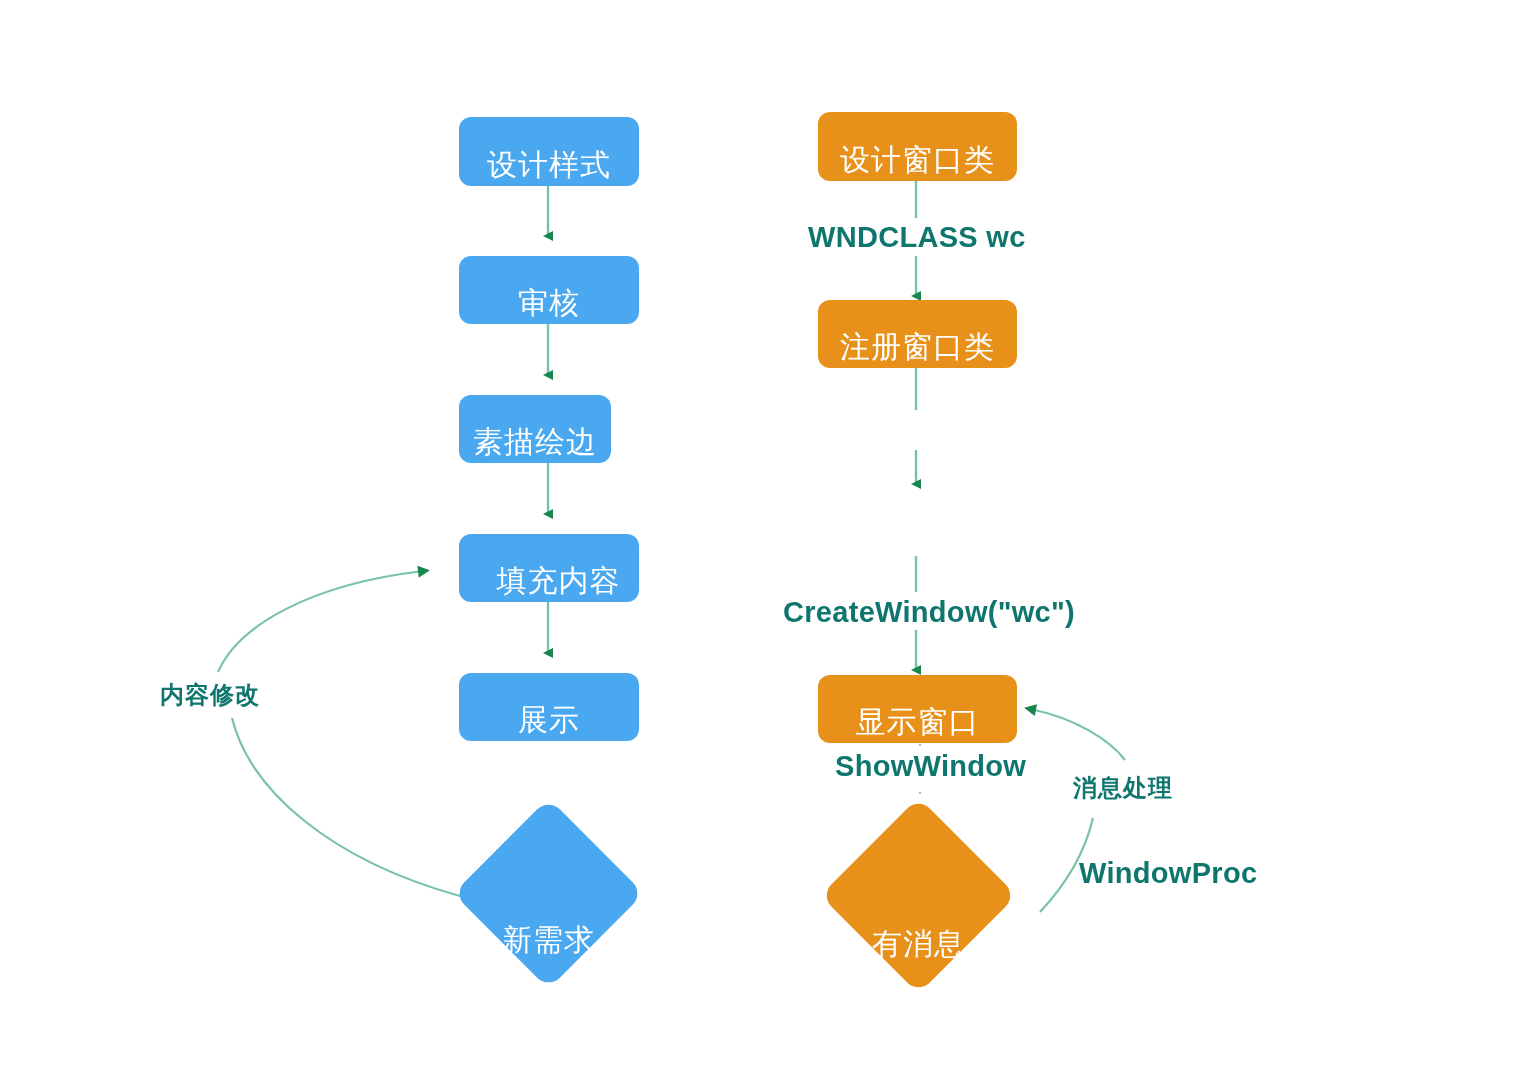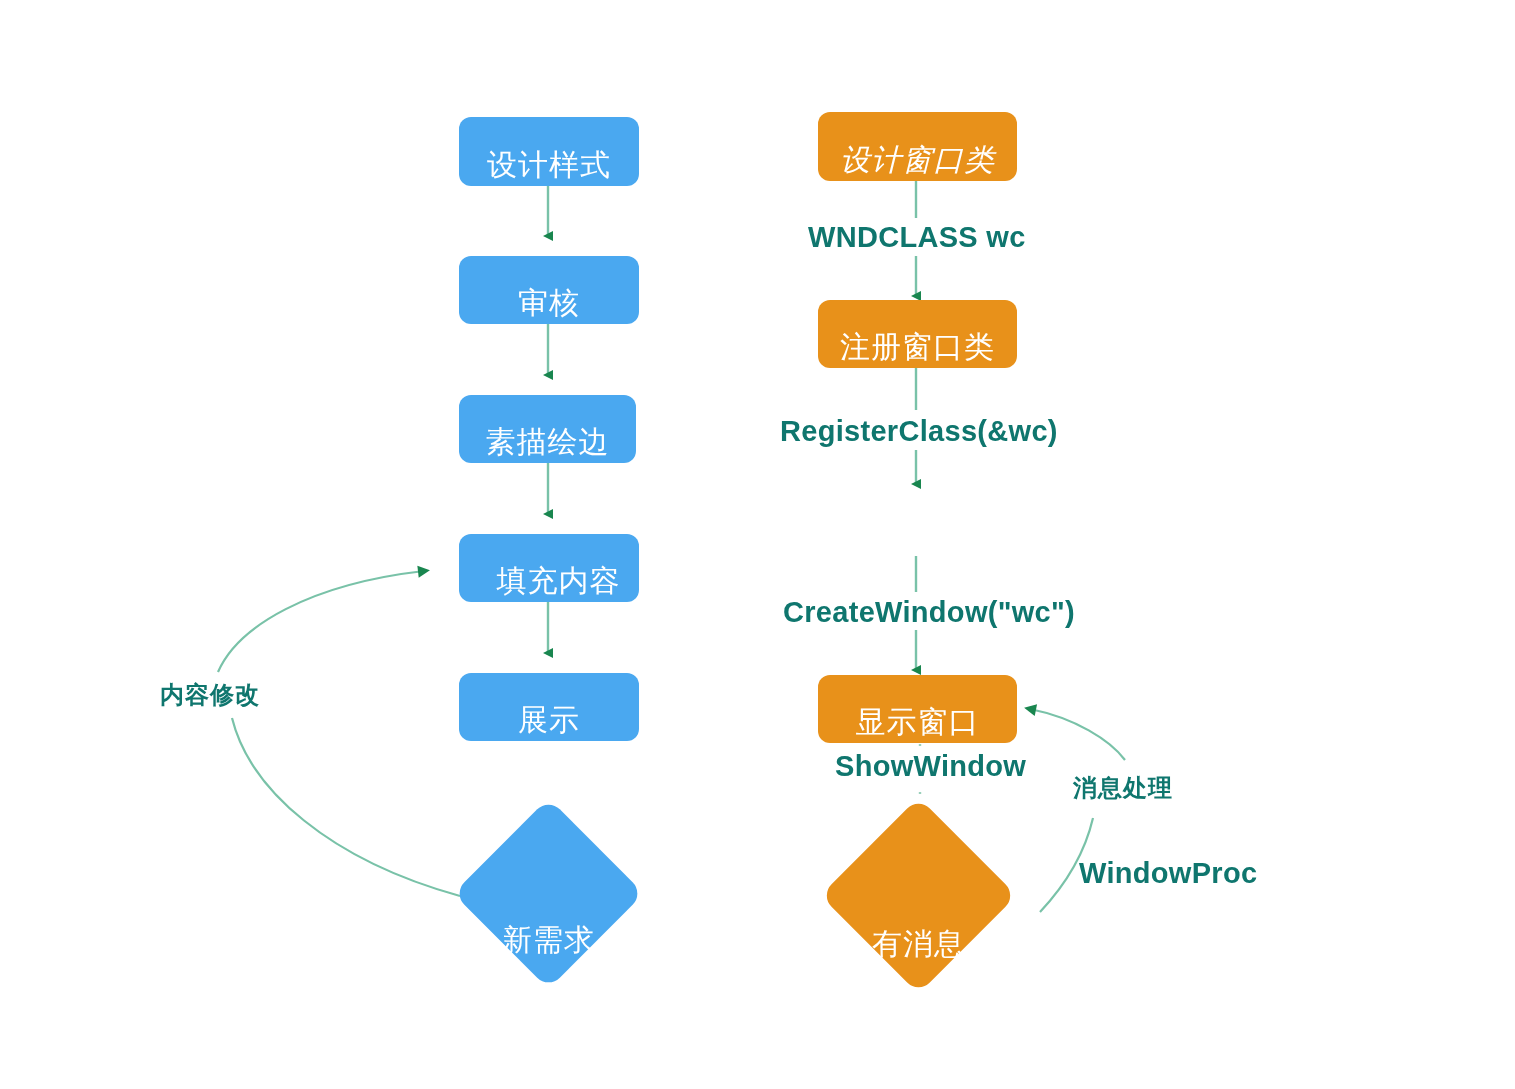--- a/index.html
+++ b/index.html
@@ -119,60 +119,59 @@
   </svg>
 
   <div class="node box blue" style="left:459px; top:117px; width:180px; height:69px;">
     <span>设计样式</span>
   </div>
 
   <div class="node box blue" style="left:459px; top:256px; width:180px; height:68px;">
     <span>审核</span>
   </div>
 
-  <div class="node box blue" style="left:459px; top:395px; width:177px; height:68px;">
+  <div class="node box blue" style="left:459px; top:395px; width:152px; height:68px;">
     <span>素描绘边</span>
   </div>
 
   <div class="node box blue" style="left:459px; top:534px; width:180px; height:68px;padding-left:19px;">
     <span>填充内容</span>
   </div>
 
   <div class="node box blue" style="left:459px; top:673px; width:180px; height:68px;">
     <span>展示</span>
   </div>
 
   <div class="node diamond blue" style="left:481px; top:826px; width:135px; height:135px;">
     <span class="diamond-shape"></span>
     <span>新需求</span>
   </div>
 
   <div class="edge-label cjk" style="left:160px; top:679px;">内容修改</div>
 
-  <div class="node box orange" style="left:818px; top:112px; width:199px; height:69px;font-style:italic;">
+  <div class="node box orange" style="left:818px; top:112px; width:199px; height:69px;">
     <span>设计窗口类</span>
   </div>
 
   <div class="node box orange" style="left:818px; top:300px; width:199px; height:68px;">
     <span>注册窗口类</span>
   </div>
 
 
   <div class="node box orange" style="left:818px; top:675px; width:199px; height:68px;">
     <span>显示窗口</span>
   </div>
 
   <div class="node diamond orange" style="left:849px; top:826px; width:139px; height:139px;">
     <span class="diamond-shape"></span>
     <span>有消息</span>
   </div>
 
   <div class="edge-label" style="left:808px; top:221px;">WNDCLASS wc</div>
 
-  <div class="edge-label" style="left:780px; top:415px;">RegisterClass(&amp;wc)</div>
 
   <div class="edge-label" style="left:783px; top:596px;">CreateWindow("wc")</div>
 
   <div class="edge-label" style="left:835px; top:750px;">ShowWindow</div>
 
   <div class="edge-label cjk" style="left:1073px; top:772px;">消息处理</div>
 
   <div class="edge-label" style="left:1079px; top:857px;">WindowProc</div>
 
 </div>

